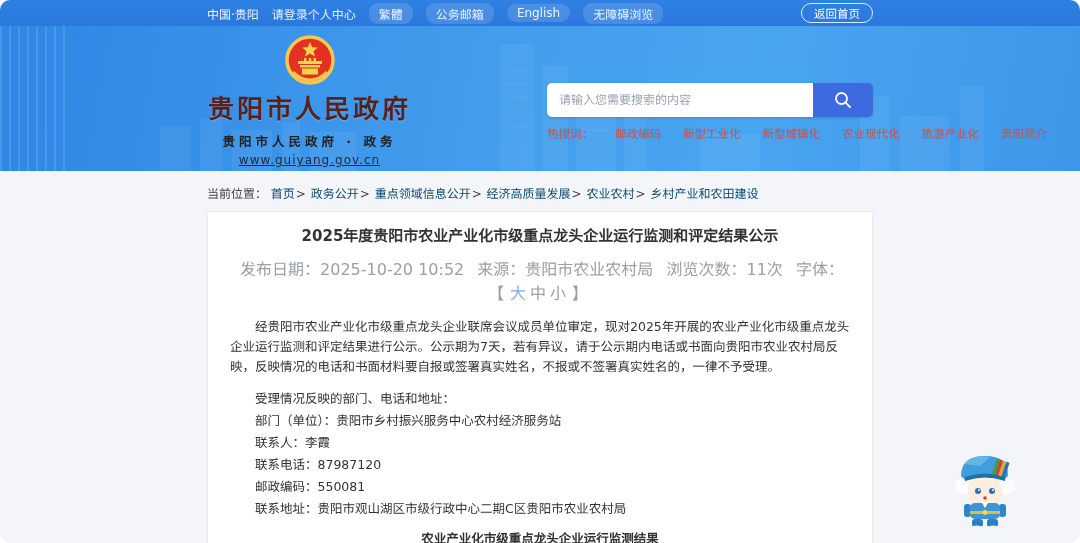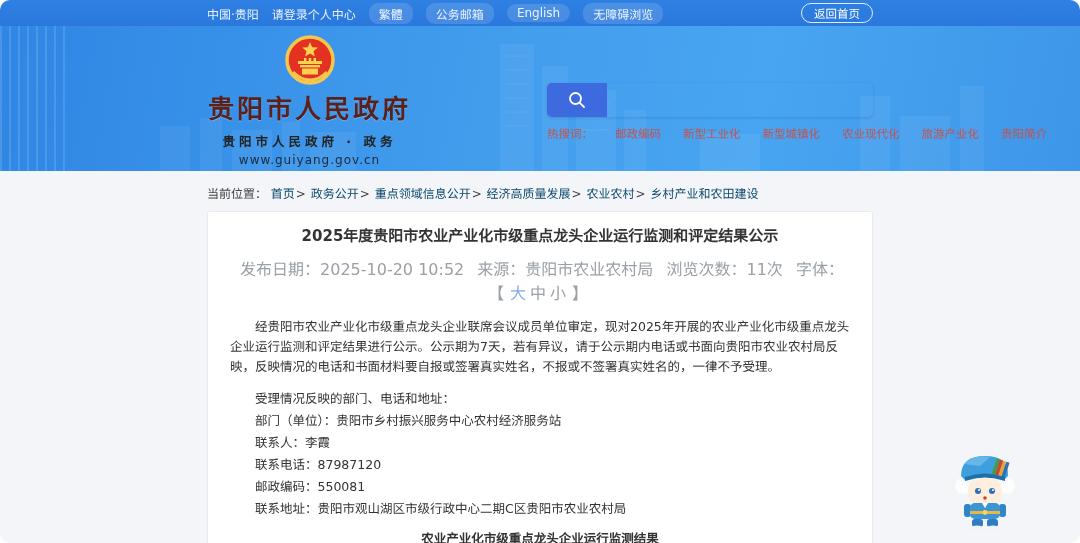--- a/index.html
+++ b/index.html
@@ -16,21 +16,21 @@
 
   
   .banner{position:relative;height:145px;background:linear-gradient(100deg,#2f86e4 0%,#429ded 45%,#48a5f1 70%,#3e96e9 100%);overflow:hidden;}
   .banner-deco-left{position:absolute;left:0;top:0;bottom:0;width:70px;opacity:.18;
     background:repeating-linear-gradient(90deg,rgba(255,255,255,.7) 0 2px,transparent 2px 9px);}
   .skyline{position:absolute;bottom:0;left:0;width:100%;height:145px;opacity:.55;}
   .banner .container{display:flex;height:145px;}
   .logo-block{display:flex;flex-direction:column;align-items:center;padding-top:8px;width:205px;cursor:pointer;}
   .site-title{color:#5a201c;font-size:26px;font-weight:bold;letter-spacing:3px;margin-top:2px;text-shadow:0 1px 0 rgba(255,255,255,.25);}
   .site-subtitle{color:#222;font-size:12.5px;font-weight:bold;letter-spacing:4px;margin-top:6px;}
-  .site-url{color:#1b2a3a;font-size:12px;letter-spacing:1px;margin-top:3px;}
+  .site-url{color:#1b2a3a;font-size:12px;letter-spacing:1px;margin-top:3px;text-decoration:underline;}
   .search-col{margin-left:auto;width:326px;padding-top:57px;}
   .search-bar{display:flex;height:34px;border-radius:5px;overflow:hidden;box-shadow:0 1px 3px rgba(0,40,90,.18);}
   .search-input{flex:1;border:0;outline:0;padding:0 12px;font-size:12px;color:#333;background:#fff;font-family:inherit;}
   .search-input::placeholder{color:#9aa3ad;}
   .search-btn{width:60px;background:#3e6ae0;border:0;display:flex;align-items:center;justify-content:center;cursor:pointer;}
   .hotwords{display:flex;gap:22px;margin-top:8px;font-size:11.5px;white-space:nowrap;}
   .hotwords .hw-label{color:#c8504a;}
   .hotwords a{color:#c8504a;text-decoration:none;cursor:pointer;}
 
   
@@ -121,20 +121,21 @@
           <rect x="23.8" y="24" width="2.4" height="3" fill="#f9d34e"></rect>
           <rect x="28.6" y="24" width="2.4" height="3" fill="#f9d34e"></rect>
           <path d="M8 38 q8 8 17 8 q9 0 17-8" fill="none" stroke="#f6c74d" stroke-width="3"></path>
         </svg>
         <div class="site-title">贵阳市人民政府</div>
         <div class="site-subtitle">贵阳市人民政府 · 政务</div>
         <div class="site-url">www.guiyang.gov.cn</div>
       </div>
       <div class="search-col">
         <div class="search-bar">
+          <input class="search-input" value="" placeholder="请输入您需要搜索的内容" style="">
           <button class="search-btn">
             <svg width="20" height="20" viewBox="0 0 20 20">
               <circle cx="8.5" cy="8.5" r="5.5" fill="none" stroke="#fff" stroke-width="1.8"></circle>
               <line x1="12.8" y1="12.8" x2="17" y2="17" stroke="#fff" stroke-width="1.8" stroke-linecap="round"></line>
             </svg>
           </button>
         </div>
         <div class="hotwords">
           <span class="hw-label">热搜词：</span>
           <a>邮政编码</a>

